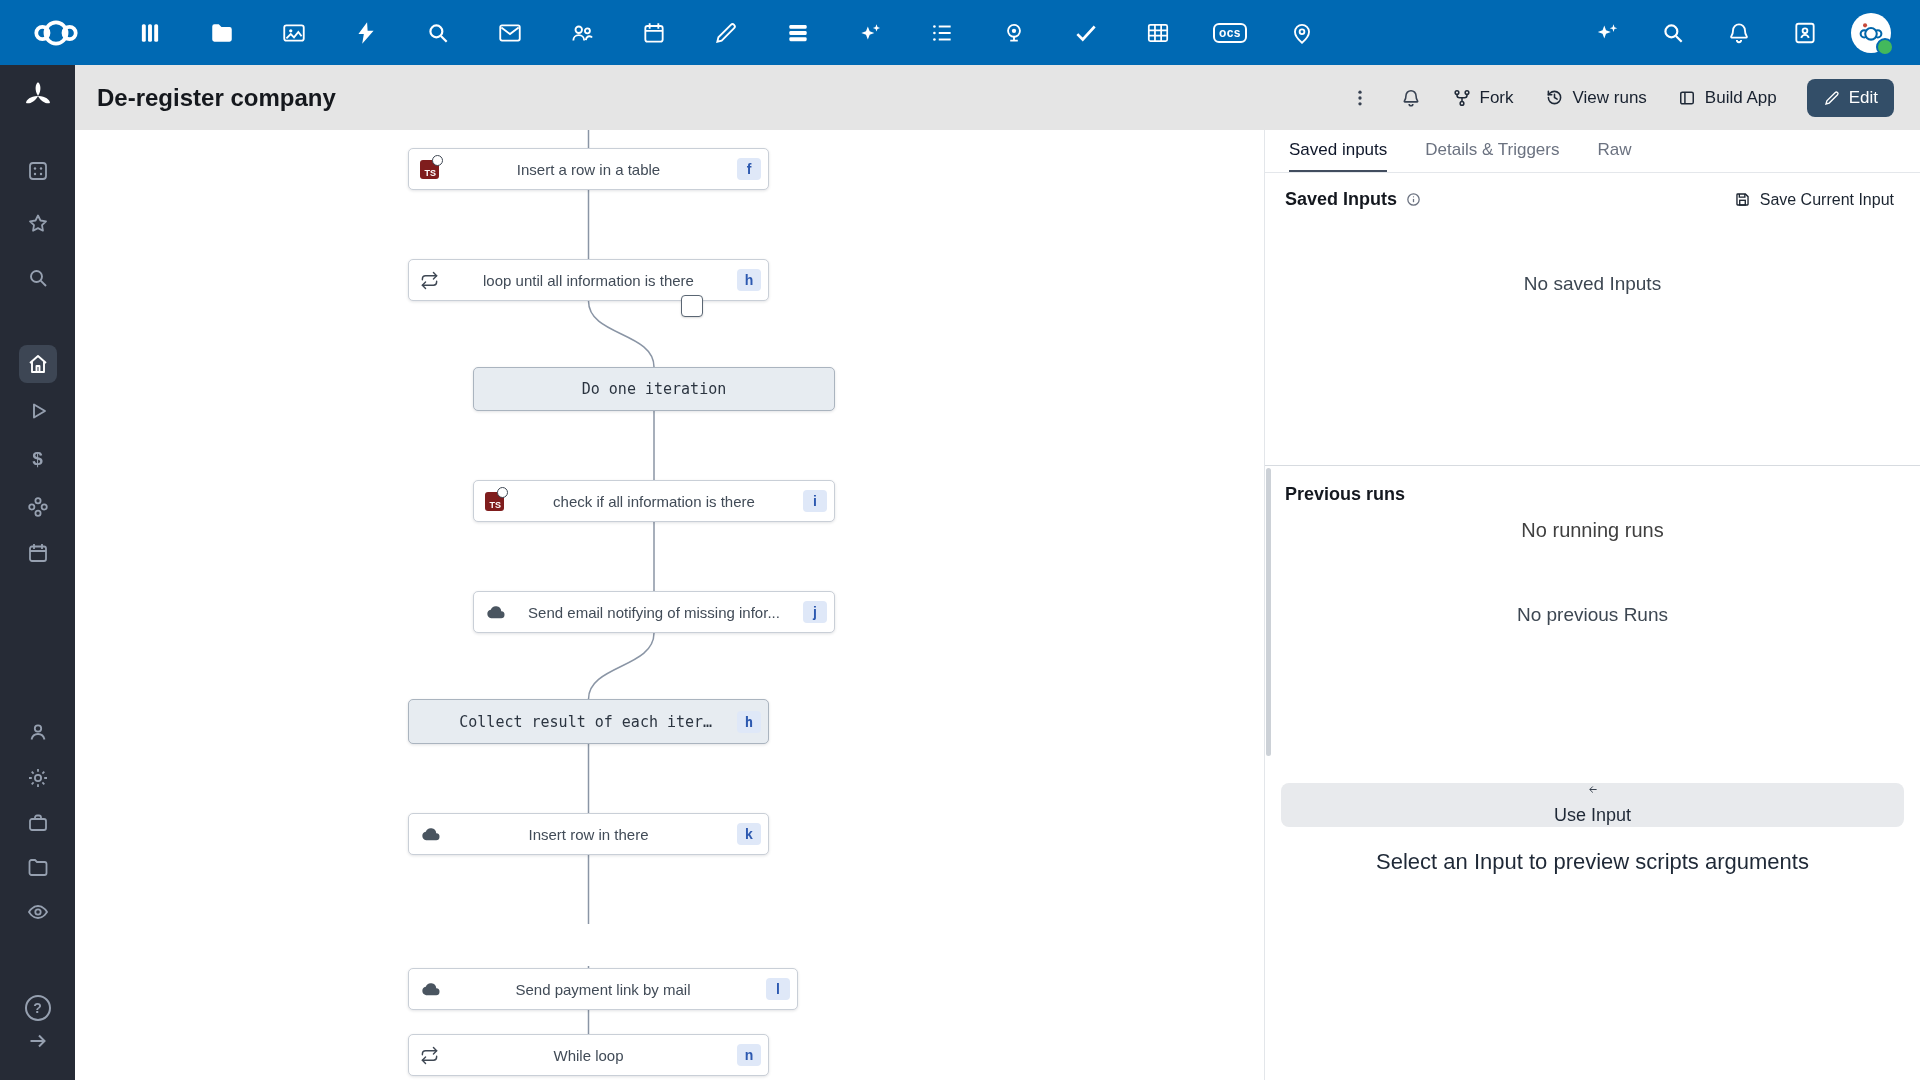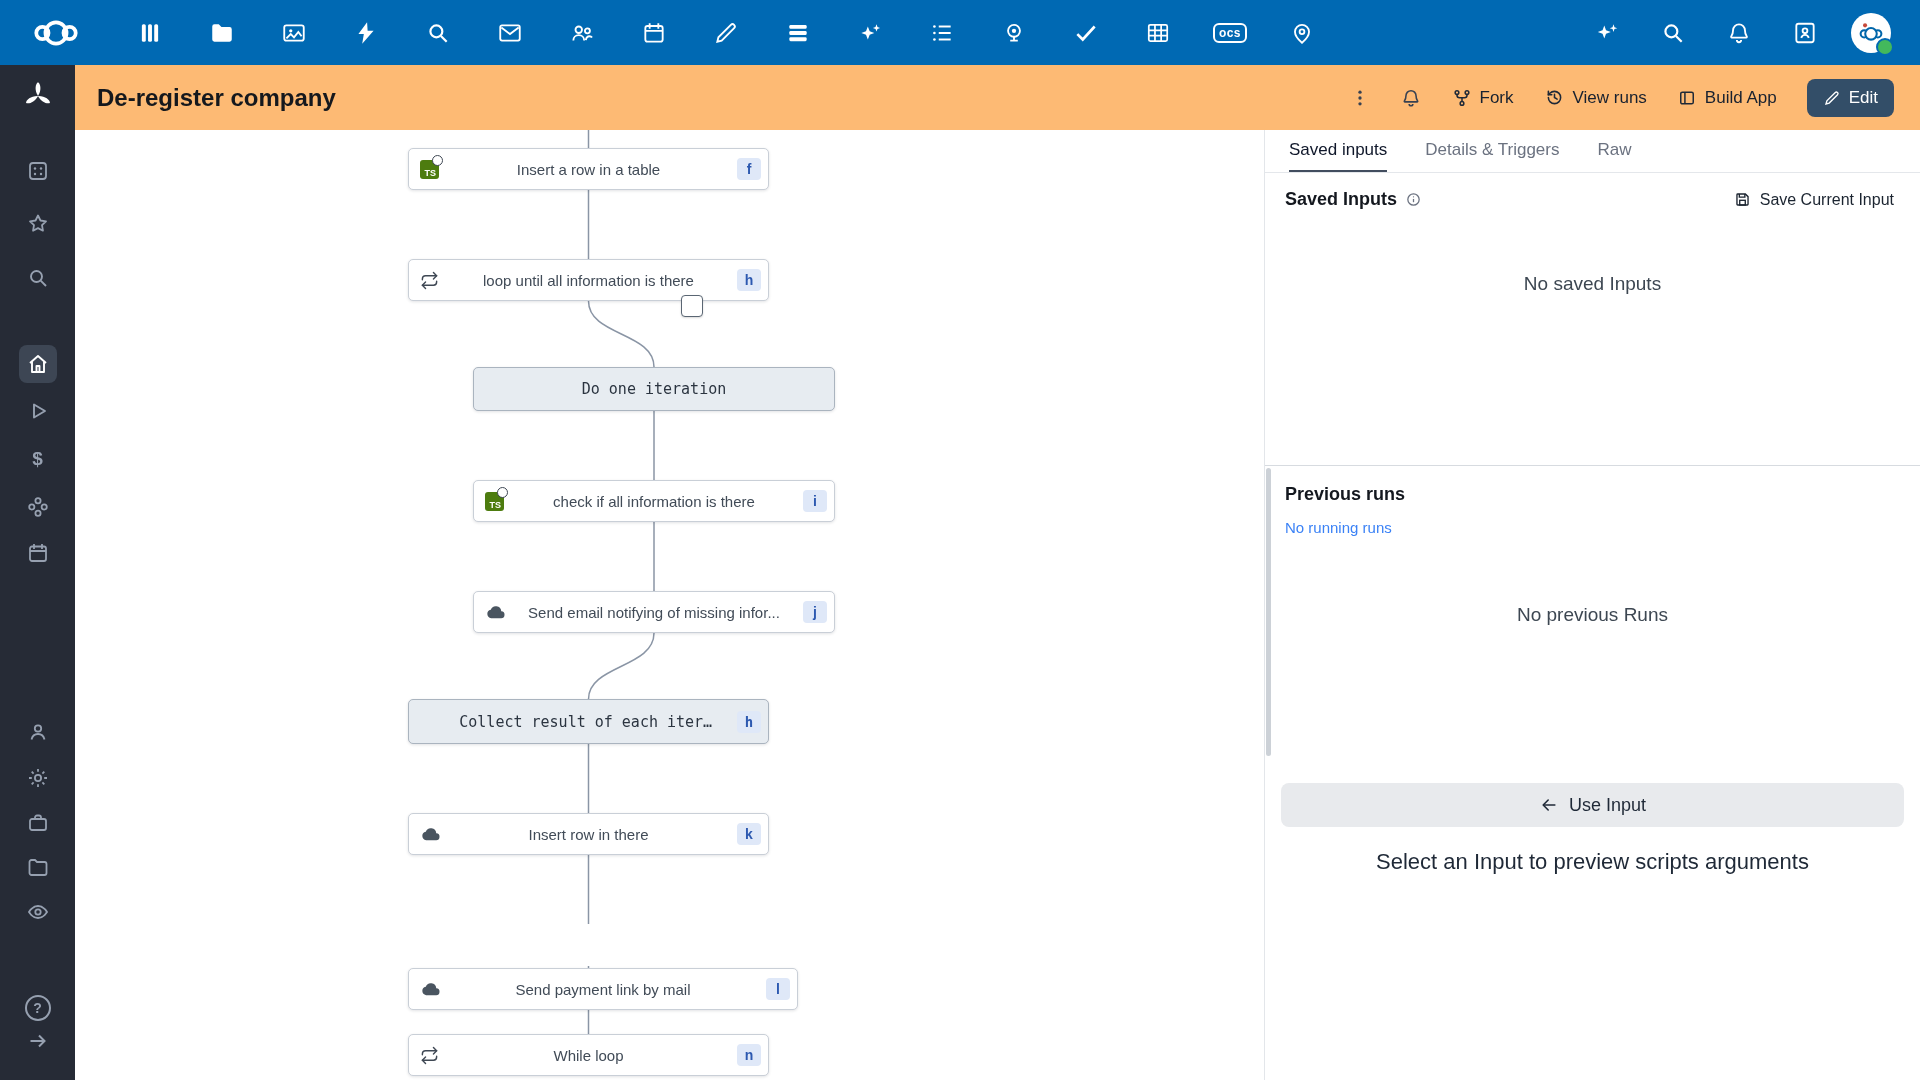--- a/index.html
+++ b/index.html
@@ -20,54 +20,54 @@
   
   .sidebar{position:absolute;top:65px;left:0;width:75px;bottom:0;background:#262b36;}
   .wm-logo{position:absolute;top:14px;left:50%;transform:translateX(-50%);}
   .sideicon{position:absolute;left:50%;transform:translateX(-50%);width:26px;height:26px;display:flex;align-items:center;justify-content:center;color:#96a0b0;cursor:pointer;}
   .sideicon svg{display:block;}
   .side-active{position:absolute;left:50%;transform:translateX(-50%);width:38px;height:38px;background:#3d4654;border-radius:8px;display:flex;align-items:center;justify-content:center;cursor:pointer;}
   .dollar{font-size:19px;font-weight:bold;line-height:26px;color:#96a0b0;}
   .help-circle{width:22px;height:22px;border:2px solid #96a0b0;border-radius:50%;font-size:14px;font-weight:bold;color:#96a0b0;display:flex;align-items:center;justify-content:center;}
 
   
-  .appheader{position:absolute;top:65px;left:75px;right:0;height:65px;background:#fdba74;border-bottom:1px solid #e7eaee;display:flex;align-items:center;}
+  .appheader{position:absolute;top:65px;left:75px;right:0;height:65px;background:#e5e5e5;border-bottom:1px solid #e7eaee;display:flex;align-items:center;}
   .page-title{margin-left:22px;font-size:24px;font-weight:bold;color:#15181d;}
   .hdr-right{margin-left:auto;display:flex;align-items:center;gap:30px;padding-right:26px;}
   .hbtn{display:flex;align-items:flex-end;gap:8px;background:none;border:none;font-size:17px;color:#18212f;font-family:inherit;cursor:pointer;padding:0;}
   .edit-btn{background:#334e68;color:#fff;border-radius:8px;padding:9px 16px;font-size:17px;display:flex;gap:8px;align-items:center;border:none;font-family:inherit;cursor:pointer;}
 
   
   .canvas{position:absolute;top:130px;left:75px;width:1189px;bottom:0;background:#fff;overflow:hidden;}
   .edges{position:absolute;left:0;top:0;}
   .fnode{position:absolute;height:42px;background:#fff;border:1px solid #c9cfd7;border-radius:5px;box-shadow:0 1px 3px rgba(16,24,40,.12);display:flex;align-items:center;justify-content:center;font-size:15px;color:#414b57;cursor:pointer;box-sizing:border-box;}
   .flabel{max-width:72%;overflow:hidden;text-overflow:ellipsis;white-space:nowrap;}
   .ficon{position:absolute;left:11px;display:flex;align-items:center;}
   .fbadge{position:absolute;right:7px;min-width:24px;height:22px;border-radius:4px;background:#dfe8f8;color:#2d59b0;font-weight:bold;font-size:14px;display:flex;align-items:center;justify-content:center;padding:0 4px;box-sizing:border-box;}
   .fnote{background:#e7ecf1;border-color:#aab4bf;font-family:"DejaVu Sans Mono",monospace;font-size:15px;color:#2b3440;}
-  .ts-icon{width:19px;height:19px;background:#4d7c0f;border-radius:3px;color:#fff;font-size:9px;font-weight:bold;display:flex;align-items:flex-end;justify-content:flex-end;padding:1px 3px;box-sizing:border-box;position:relative;}
+  .ts-icon{width:19px;height:19px;background:#7f1d1d;border-radius:3px;color:#fff;font-size:9px;font-weight:bold;display:flex;align-items:flex-end;justify-content:flex-end;padding:1px 3px;box-sizing:border-box;position:relative;}
   .ts-icon::after{content:"";position:absolute;right:-4px;top:-5px;width:9px;height:9px;border:1.5px solid #3f4854;border-radius:50%;background:#fff;}
   .sqnode{position:absolute;width:22px;height:22px;background:#fff;border:1.6px solid #5a6673;border-radius:4px;box-shadow:0 1px 2px rgba(0,0,0,.15);box-sizing:border-box;cursor:pointer;}
 
   
   .panel{position:absolute;top:130px;left:1264px;right:0;bottom:0;background:#fff;border-left:1px solid #e3e6ea;}
   .tabs{display:flex;gap:38px;padding:0 24px;height:42px;border-bottom:1px solid #e4e7eb;align-items:stretch;}
   .tab{display:flex;align-items:center;font-size:17px;color:#6b7280;border-bottom:2.5px solid transparent;cursor:pointer;}
   .tab.active{color:#0f172a;border-bottom-color:#424d5f;font-weight:500;}
   .sec1{position:absolute;top:43px;left:0;right:0;height:292px;}
   .sec1-head{display:flex;align-items:center;padding:16px 20px 0 20px;}
   .sec-title{font-size:18px;font-weight:bold;color:#14181f;display:flex;align-items:center;gap:8px;}
   .save-btn{margin-left:auto;display:flex;align-items:center;gap:8px;background:none;border:none;font-size:16px;color:#1b2430;font-family:inherit;cursor:pointer;}
   .center-msg{position:absolute;left:0;right:0;text-align:center;color:#3d4752;font-size:19px;}
   .sec2{position:absolute;top:335px;left:0;right:0;height:310px;border-top:1px solid #d7dbe0;}
   .scrollthumb{position:absolute;left:1px;top:338px;width:5px;height:288px;background:#ccd1d7;border-radius:3px;}
   .sec2 .sec-title{padding:18px 20px 0 20px;}
-  .small-note{padding:14px 20px 0 20px;font-size:15px;color:#3b82f6;}
+  .small-note{padding:14px 20px 0 20px;font-size:20px;color:#404040;text-align:center;}
   .sec3{position:absolute;top:645px;left:0;right:0;}
-  .use-input-btn{margin:8px 16px 0 16px;height:44px;border-radius:8px;background:#e8eaed;border:none;width:calc(100% - 32px);display:flex;align-items:center;justify-content:center;gap:10px;font-size:18px;color:#1f2937;font-family:inherit;font-weight:500;cursor:pointer;}
+  .use-input-btn{margin:8px 16px 0 16px;height:44px;border-radius:8px;background:#e8eaed;border:none;width:calc(100% - 32px);display:flex;align-items:center;justify-content:center;gap:10px;font-size:18px;color:#1f2937;font-family:inherit;font-weight:500;cursor:pointer;flex-direction:column;}
   .hint{margin-top:22px;text-align:center;font-size:22px;color:#1f2937;padding:0 30px;}
 </style>
 </head>
 <body>
 
 <div id="root">
 
   <div class="topbar">
     <div class="nc-logo">
       <svg width="56" height="34" viewBox="0 0 32 20" fill="none" stroke="#fff" stroke-width="2.2">

